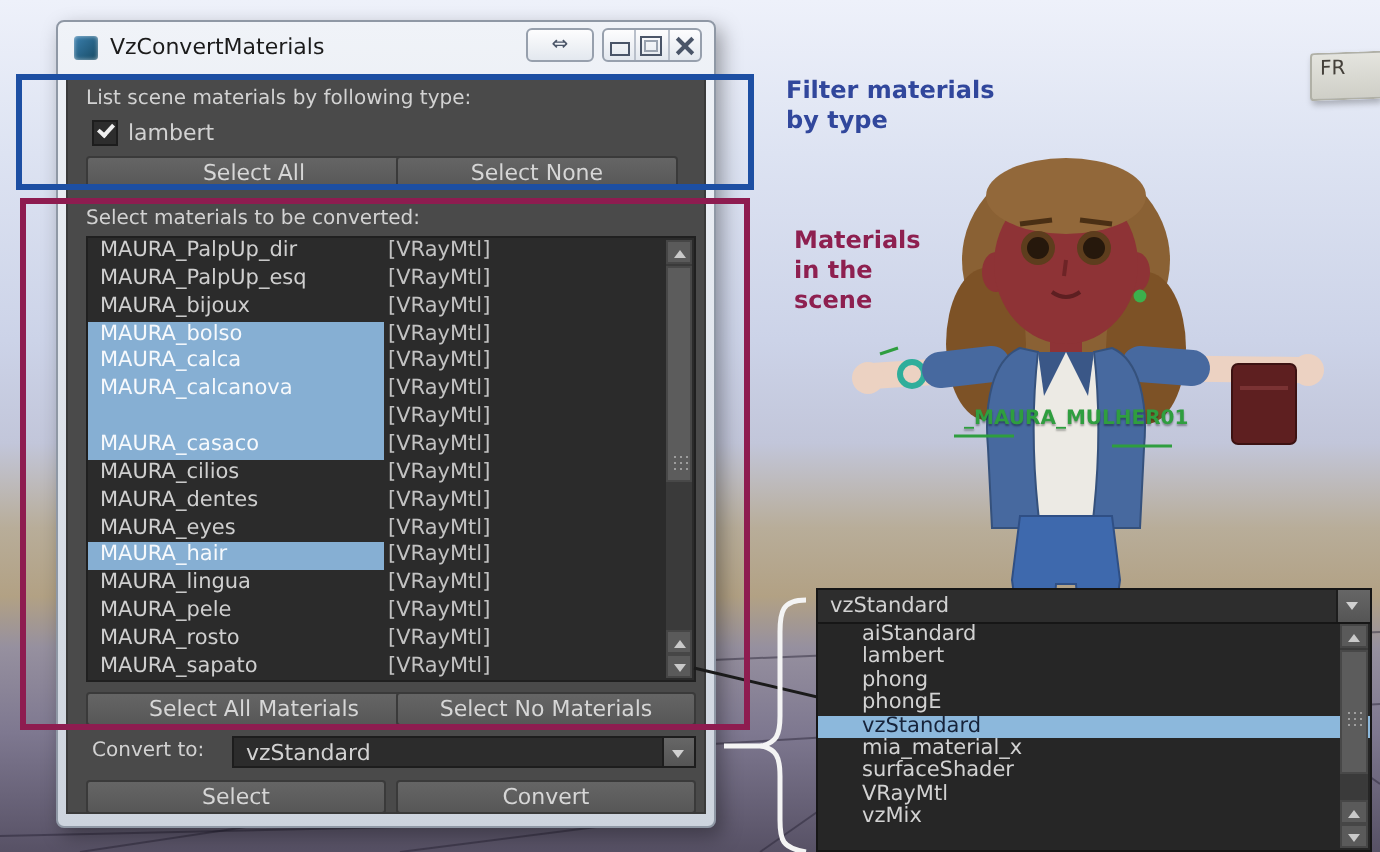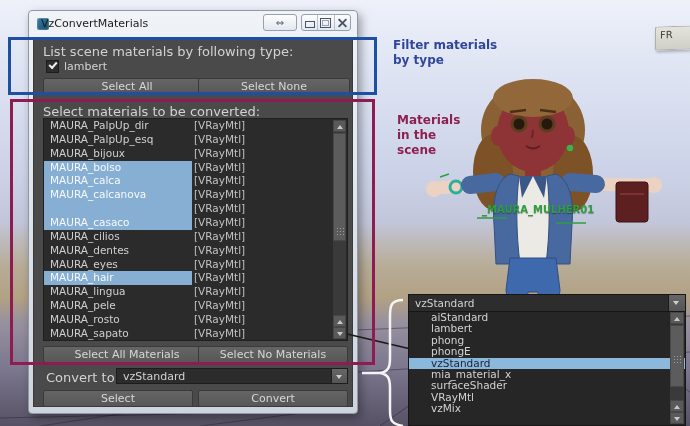--- a/index.html
+++ b/index.html
@@ -37,21 +37,21 @@
     border:1px solid #8f98a5;border-radius:4px;
     box-shadow:3px 4px 10px rgba(0,0,0,.35);
   }
   .titlebar{position:absolute;left:0;top:0;right:0;height:26px;}
   .app-icon{
     position:absolute;left:8px;top:7px;width:12px;height:12px;border-radius:2px;
     background:linear-gradient(135deg,#3a7fae,#174a63);
     box-shadow:inset 0 0 2px rgba(255,255,255,.6);
   }
   .title-text{
-    position:absolute;left:12px;top:6px;font-size:11px;color:#1b1b1b;white-space:nowrap;
+    position:absolute;left:26px;top:6px;font-size:11px;color:#1b1b1b;white-space:nowrap;
   }
   .winbtn{
     position:absolute;top:3px;height:17px;box-sizing:border-box;
     background:linear-gradient(180deg,#fdfdfe,#e3e8ef);
     border:1px solid #97a0ad;border-radius:3px;
     display:flex;align-items:center;justify-content:center;
     font-size:10px;color:#4a5568;
   }
   .btn-pin{right:60px;width:34px;}
   .btn-group{right:6px;width:50px;display:flex;padding:0;}
@@ -66,21 +66,21 @@
   .g-close{position:relative;width:11px;height:11px;}
   .g-close::before,.g-close::after{
     content:"";position:absolute;left:0;top:5px;width:11px;height:2px;background:#4a5568;
   }
   .g-close::before{transform:rotate(45deg);}
   .g-close::after{transform:rotate(-45deg);}
   .client{
     position:absolute;left:4px;right:4px;top:26px;bottom:6px;
     background:#4a4a4a;border:1px solid #3a3a3a;
   }
-  .sec-label{position:absolute;font-size:13px;color:#d2d2d2;white-space:nowrap;}
+  .sec-label{position:absolute;font-size:10px;color:#d2d2d2;white-space:nowrap;}
   
   .cb{position:absolute;display:flex;align-items:center;gap:5px;cursor:default;}
   .cb .box{
     width:11px;height:11px;background:#2d2d2d;border:1px solid #1d1d1d;position:relative;
   }
   .cb.on .box::after{
     content:"";position:absolute;left:2px;top:1px;width:6px;height:3px;
     border-left:2px solid #efefef;border-bottom:2px solid #efefef;transform:rotate(-48deg);
   }
   .cb .cb-label{font-size:11px;color:#d2d2d2;}
@@ -252,21 +252,21 @@
     <div style="position:absolute;left:12px;top:22px;">
       
     <label class="cb on" style="position:relative;display:inline-flex;margin-right:112px;vertical-align:top;">
           <span class="box"></span>
           <span class="cb-label">lambert</span>
         </label><label class="cb on" style="position:relative;display:inline-flex;margin-right:112px;vertical-align:top;">
           <span class="box"></span>
           <span class="cb-label">VRayMtl</span>
         </label></div>
     <div class="mbtn" style="left:9px;top:40px;width:168px;">Select All</div>
-    <div class="mbtn" style="left:164px;top:40px;width:152px;">Select None</div>
+    <div class="mbtn" style="left:164px;top:40px;width:141px;">Select None</div>
 
     <div class="sec-label" style="left:9px;top:66px;">Select materials to be converted:</div>
     <div class="matlist">
       <div>
 
       <div class="mat-row">
             <span class="name">MAURA_PalpUp_dir</span>
             <span class="type">[VRayMtl]</span>
           </div>
           <div class="mat-row">

